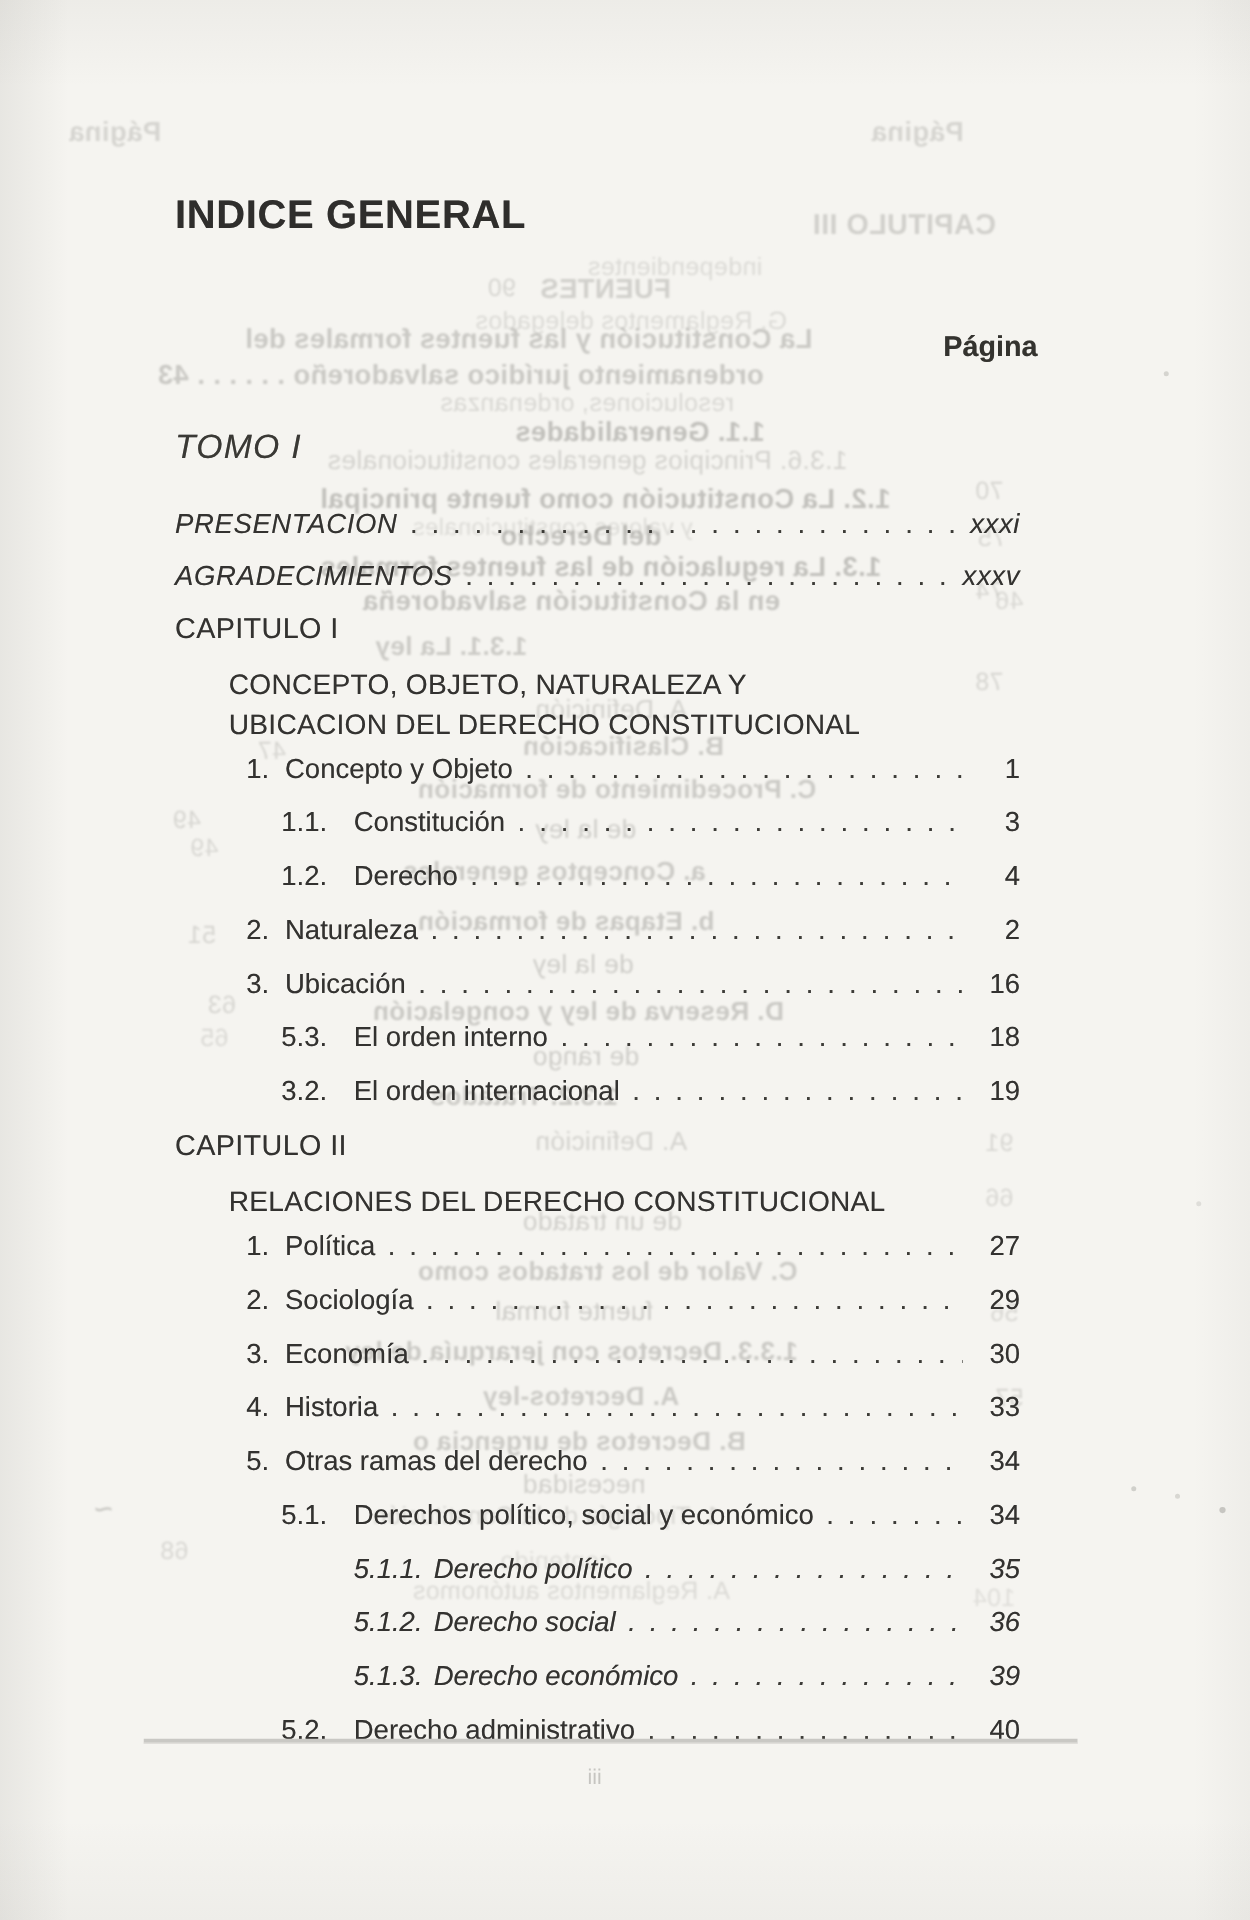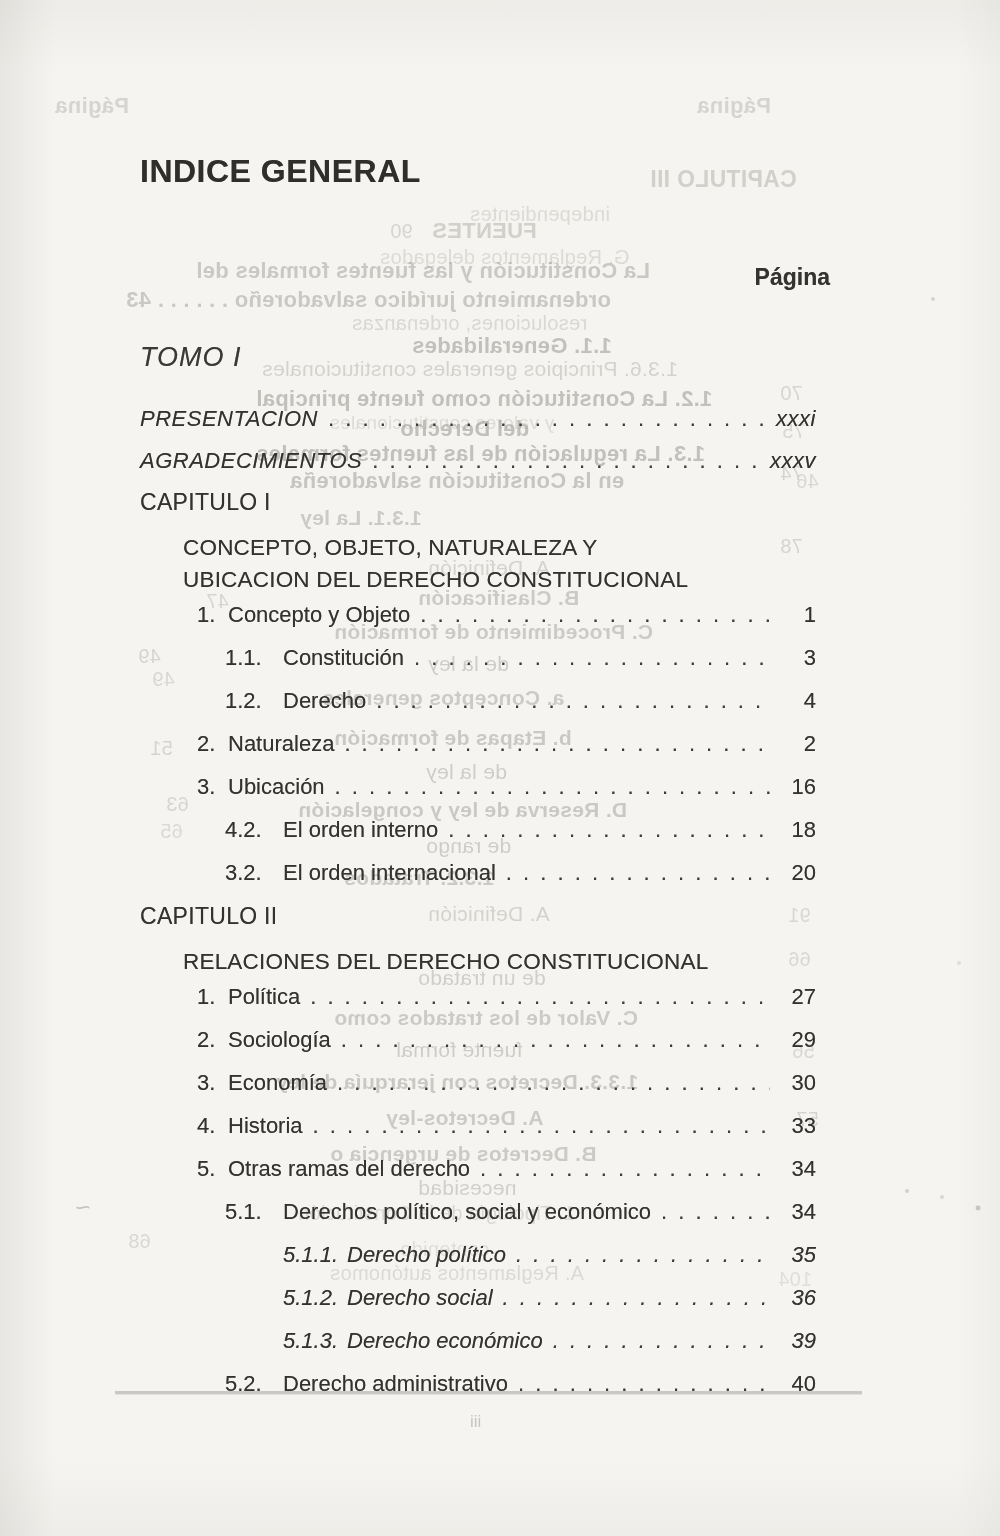--- a/index.html
+++ b/index.html
@@ -194,30 +194,30 @@
               <span class="leader">. . . . . . . . . . . . . . . . . . . . . . . . . . . . . . . . . . . . . . . . . . . . . . . . </span>
               <span class="page">2</span>
             </div>
             <div class="toc-row entry l1">
               <span class="num">3.</span>
               <span class="entry-label">Ubicación</span>
               <span class="leader">. . . . . . . . . . . . . . . . . . . . . . . . . . . . . . . . . . . . . . . . . . . . . . . . </span>
               <span class="page">16</span>
             </div>
             <div class="toc-row entry l2">
-              <span class="num">4.2.</span>
+              <span class="num">5.3.</span>
               <span class="entry-label">El orden interno</span>
               <span class="leader">. . . . . . . . . . . . . . . . . . . . . . . . . . . . . . . . . . . . . . . . . . . . . . . . </span>
               <span class="page">18</span>
             </div>
             <div class="toc-row entry l2">
               <span class="num">3.2.</span>
               <span class="entry-label">El orden internacional</span>
               <span class="leader">. . . . . . . . . . . . . . . . . . . . . . . . . . . . . . . . . . . . . . . . . . . . . . . . </span>
-              <span class="page">20</span>
+              <span class="page">19</span>
             </div>
           </div>
         </section>
         <section class="chapter">
           <div class="chapter-heading">CAPITULO II</div>
           <div class="chapter-subtitle">
             <div class="subtitle-line">RELACIONES DEL DERECHO CONSTITUCIONAL</div>
           </div>
           <div class="entries">
             <div class="toc-row entry l1">

